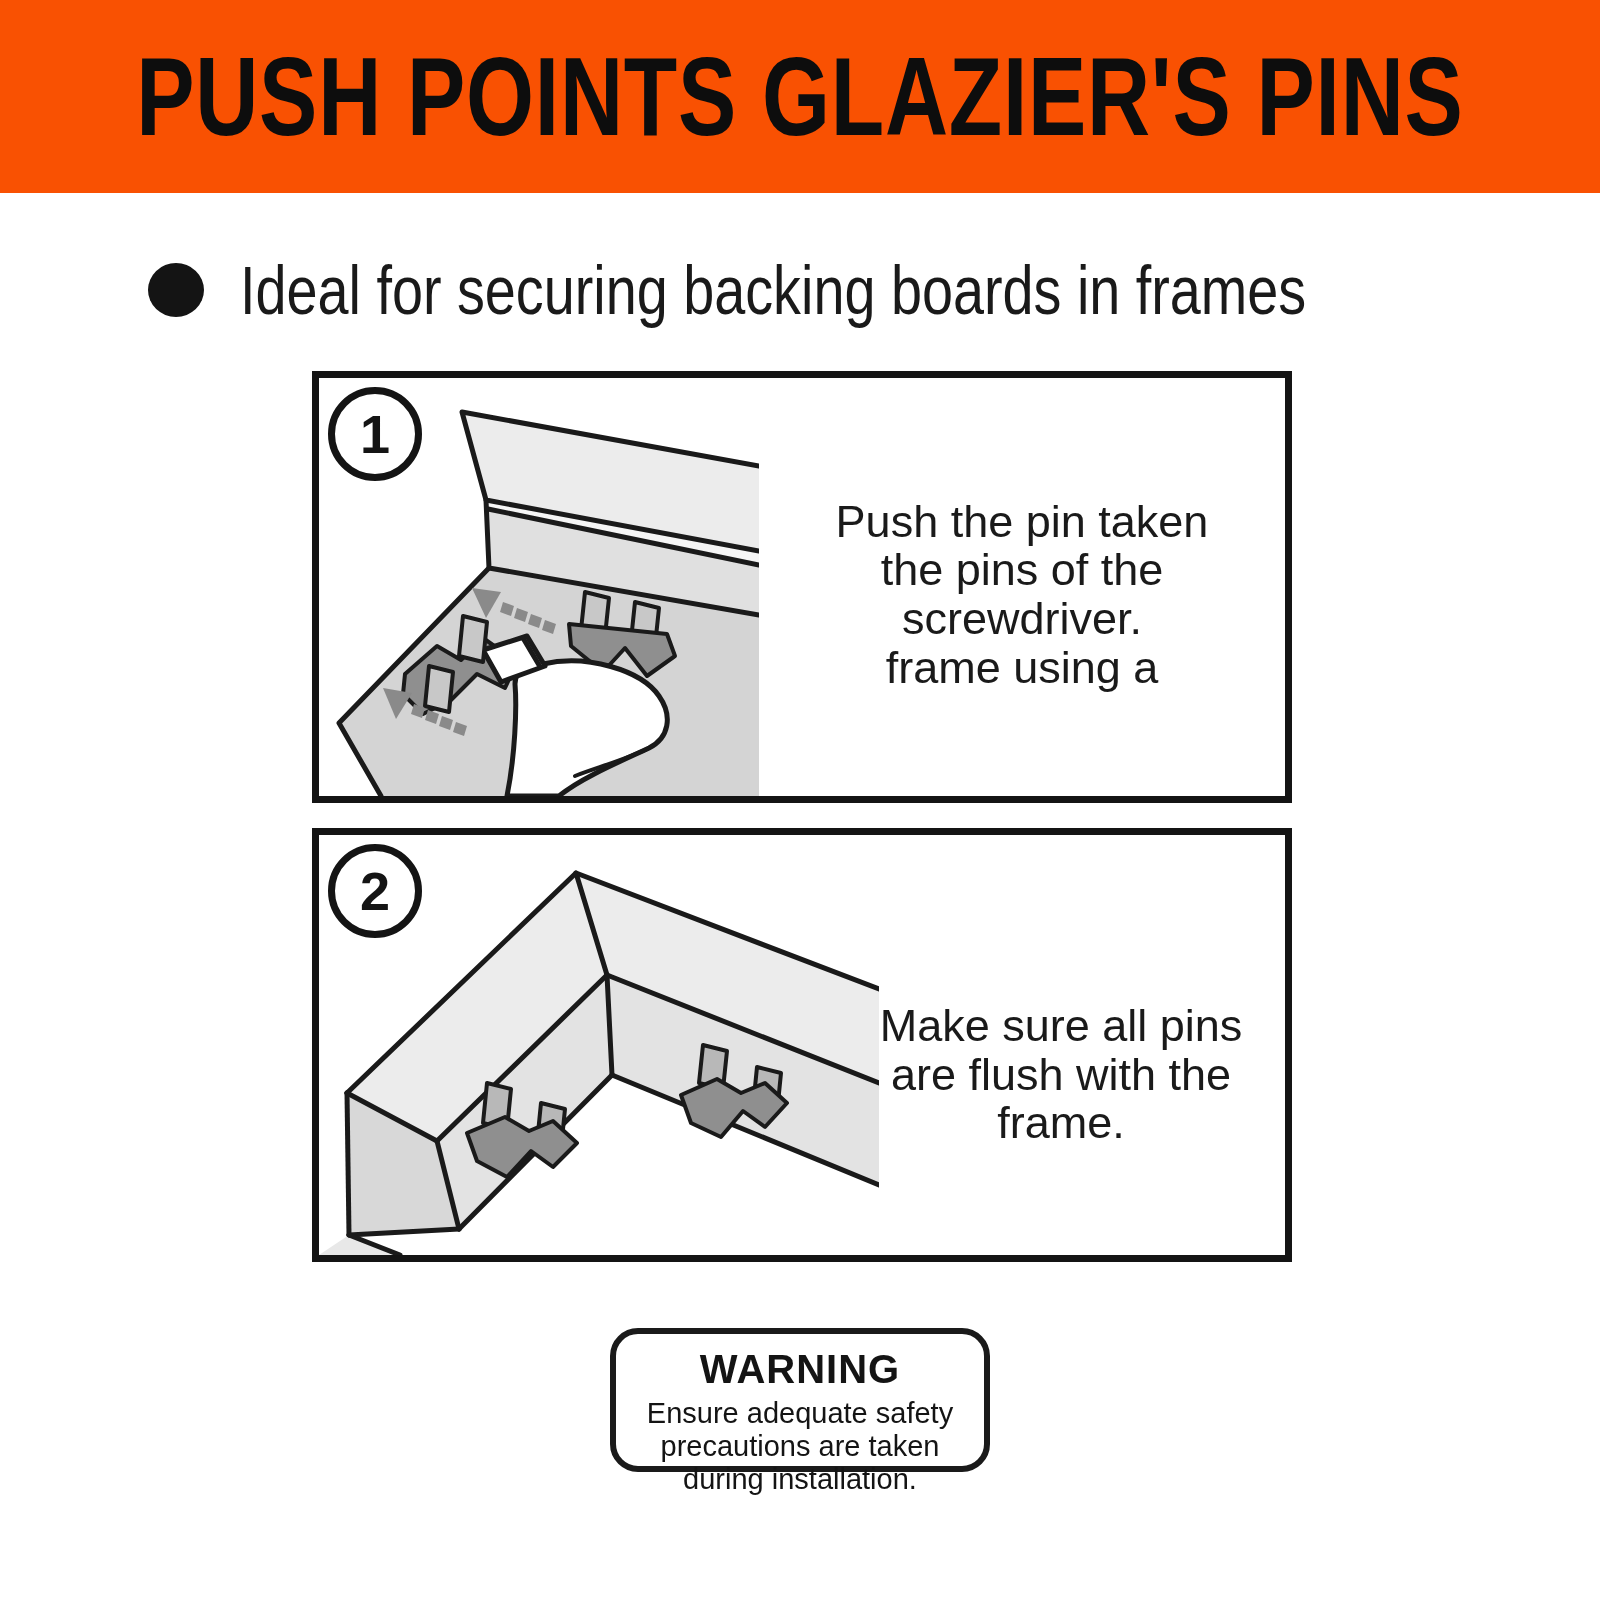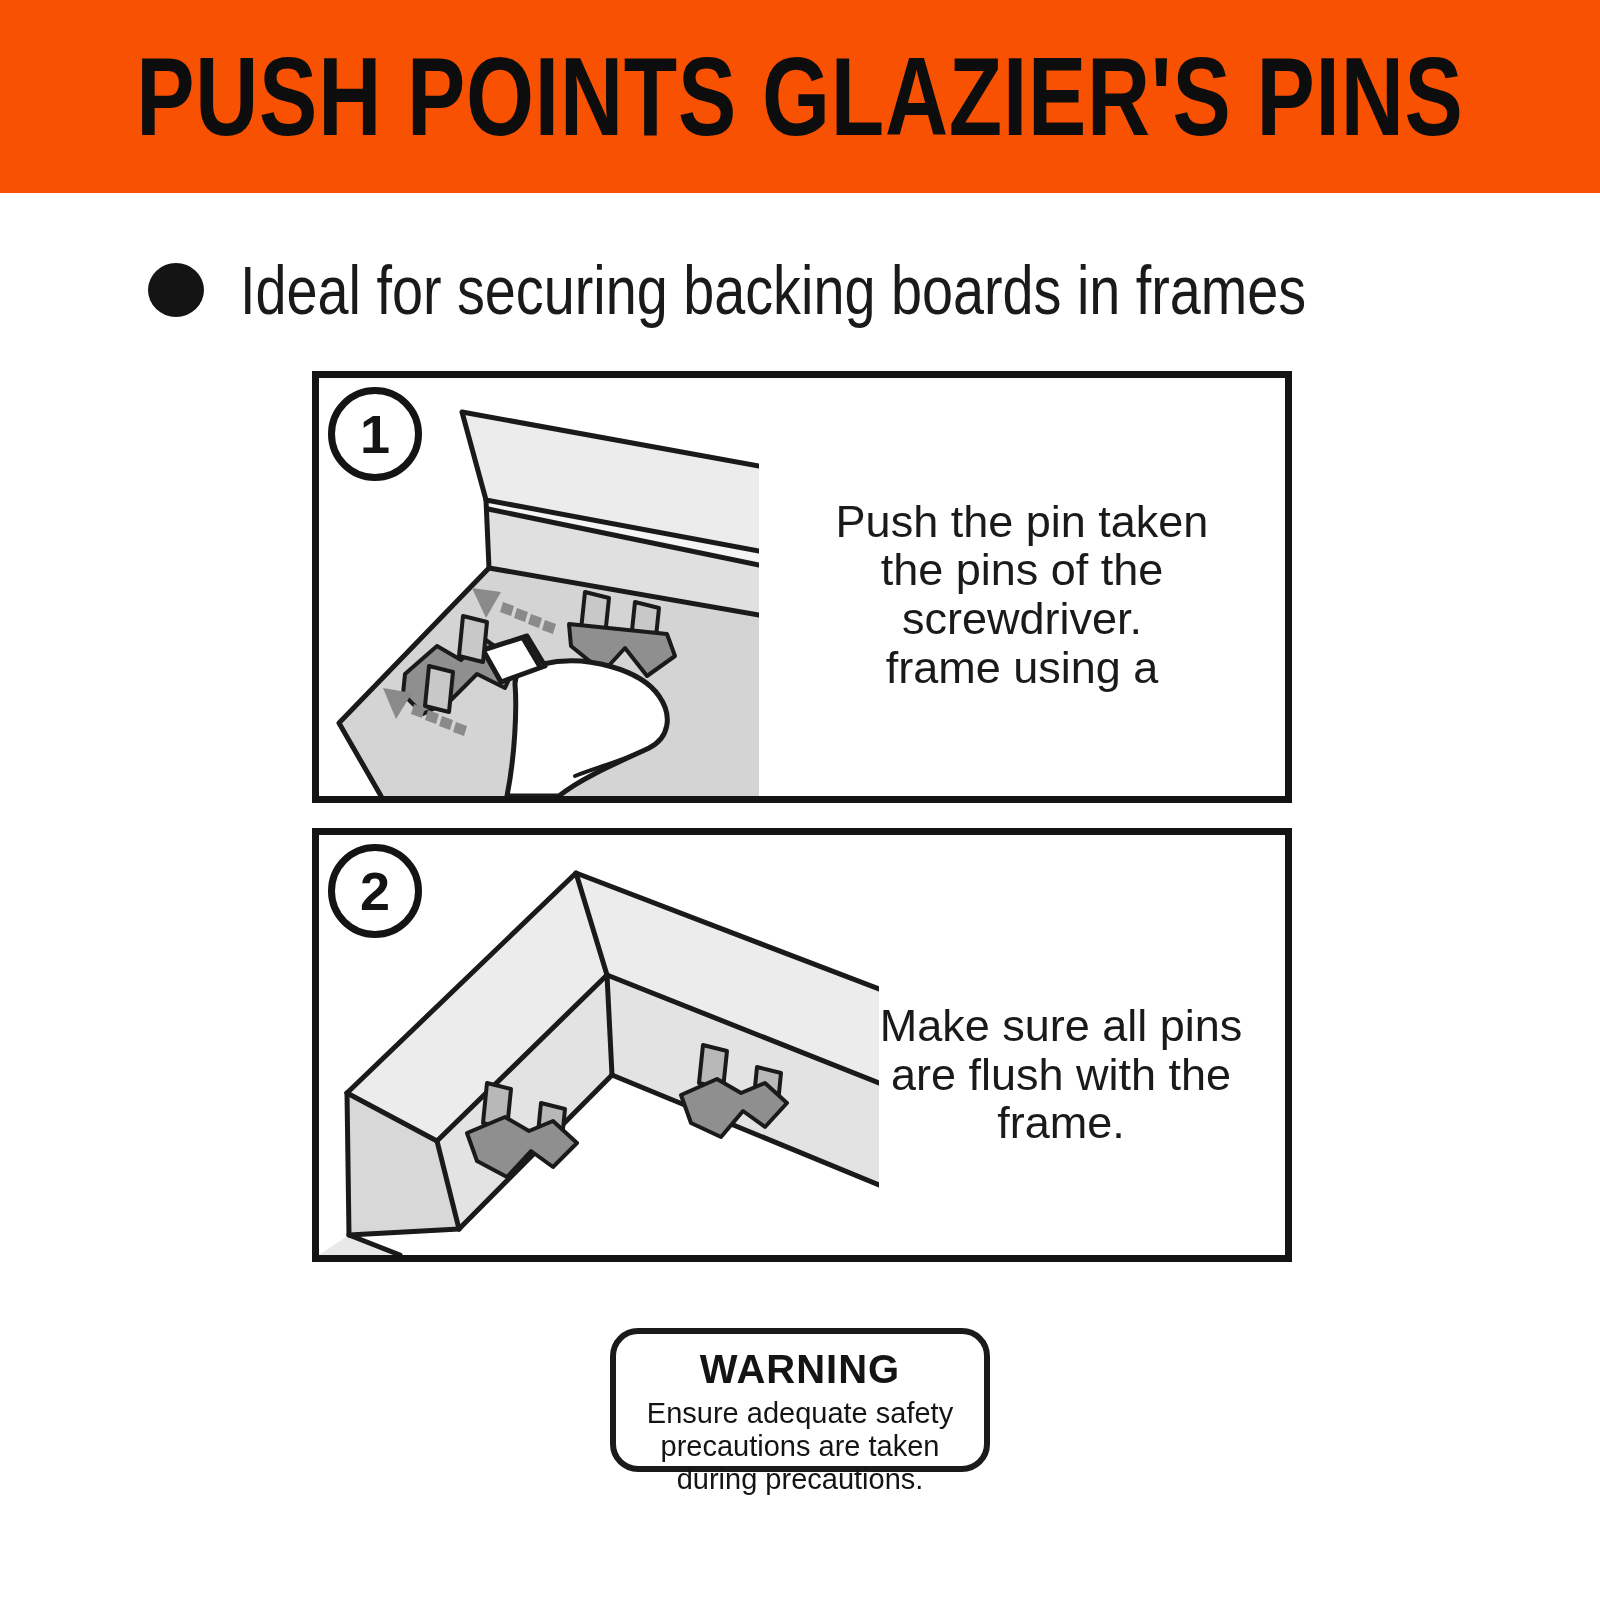--- a/index.html
+++ b/index.html
@@ -168,15 +168,15 @@
     <div>are flush with the</div>
     <div>frame.</div>
   </div>
 </div>
 
 <div class="warning-box">
   <div class="warning-title">WARNING</div>
   <div class="warning-lines">
     <div>Ensure adequate safety</div>
     <div>precautions are taken</div>
-    <div>during precautions.</div>
+    <div>during installation.</div>
   </div>
 </div>
 
 </body></html>

